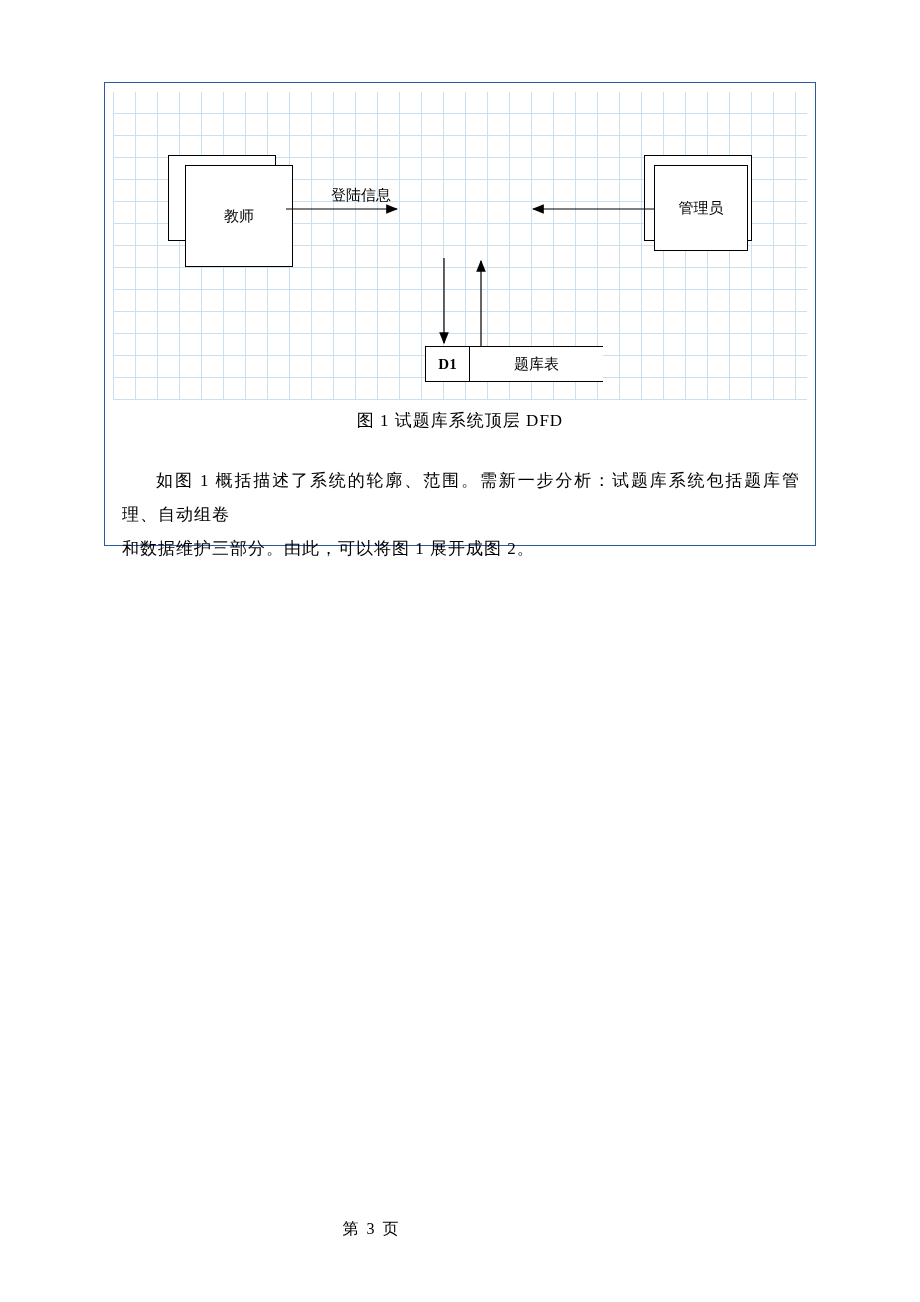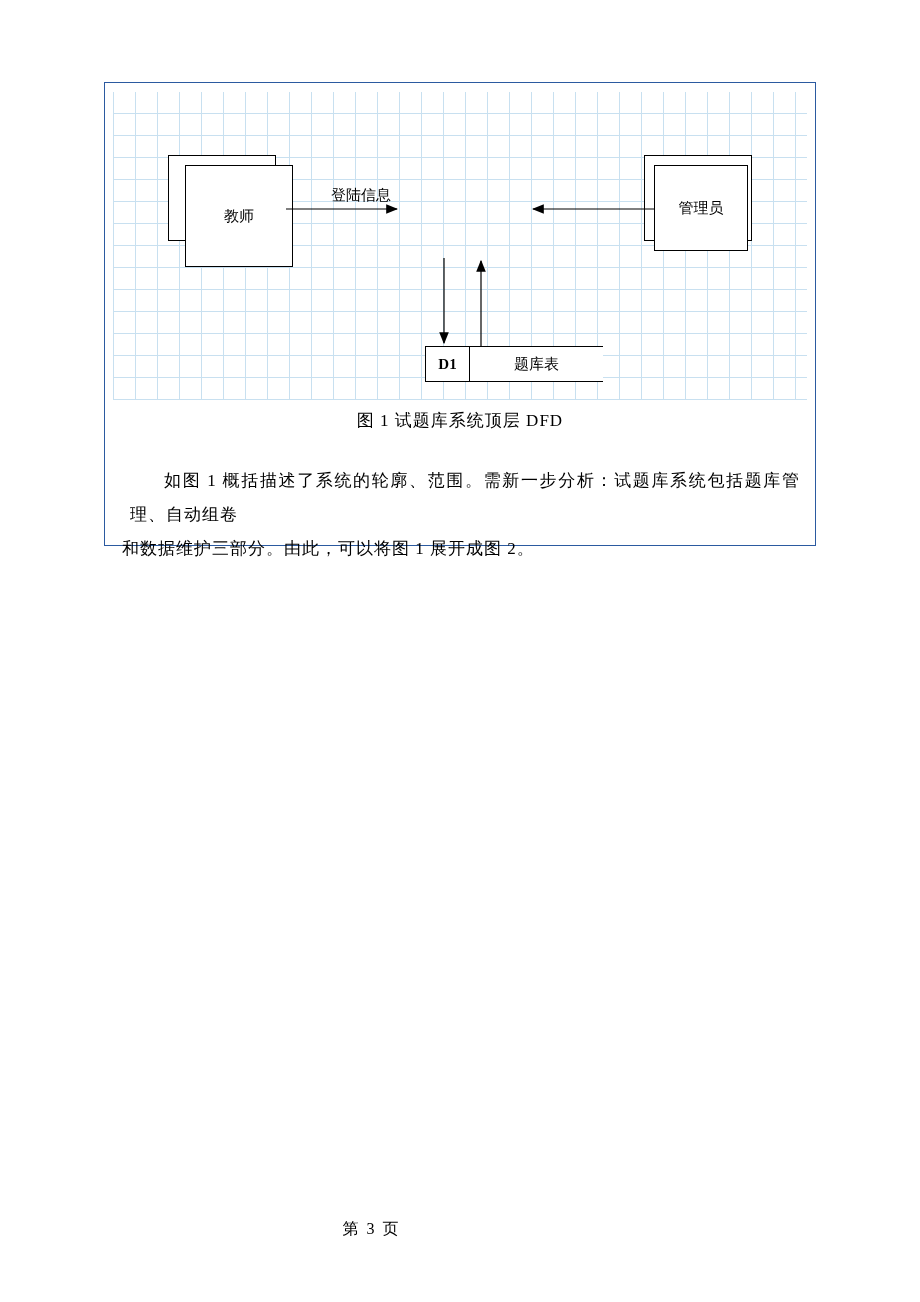--- a/index.html
+++ b/index.html
@@ -108,21 +108,21 @@
     .body-text {
       position: absolute;
       left: 122px;
       top: 464px;
       width: 678px;
       font-size: 17px;
       line-height: 2.0;
       text-align: justify;
       letter-spacing: 1px;
     }
-    .body-text .first-line { text-indent: 2em; display: block; margin-left: 8px; }
+    .body-text .first-line { text-indent: 2em; display: block; }
     .page-footer {
       position: absolute;
       left: 0;
       bottom: 62px;
       width: 743px;
       text-align: center;
       font-size: 16px;
       letter-spacing: 2px;
     }
     svg.arrows {

